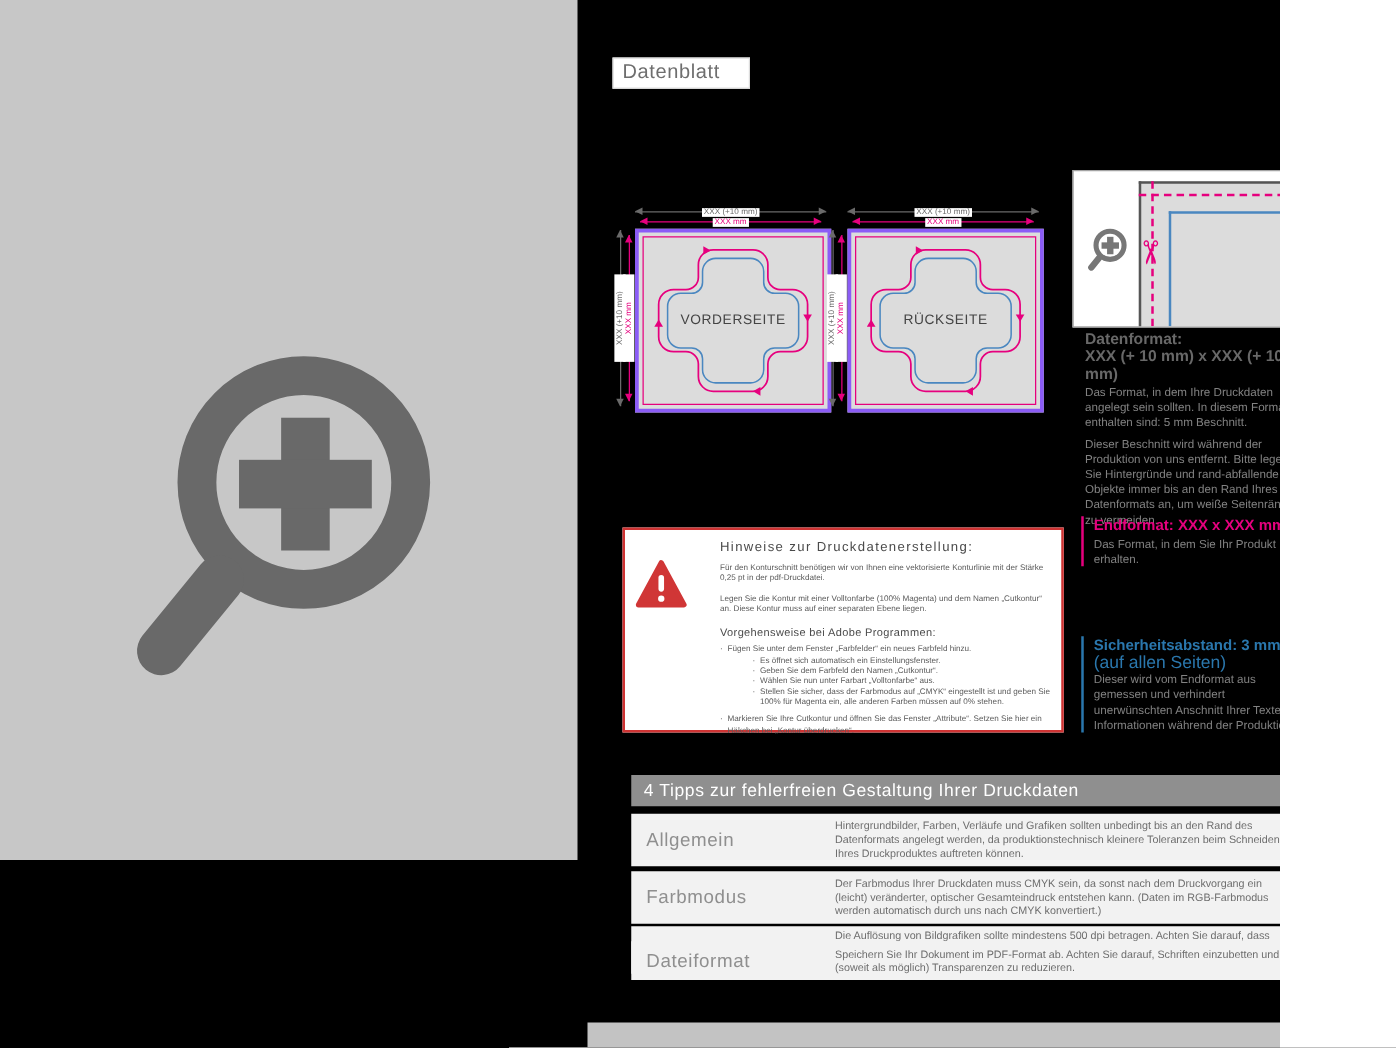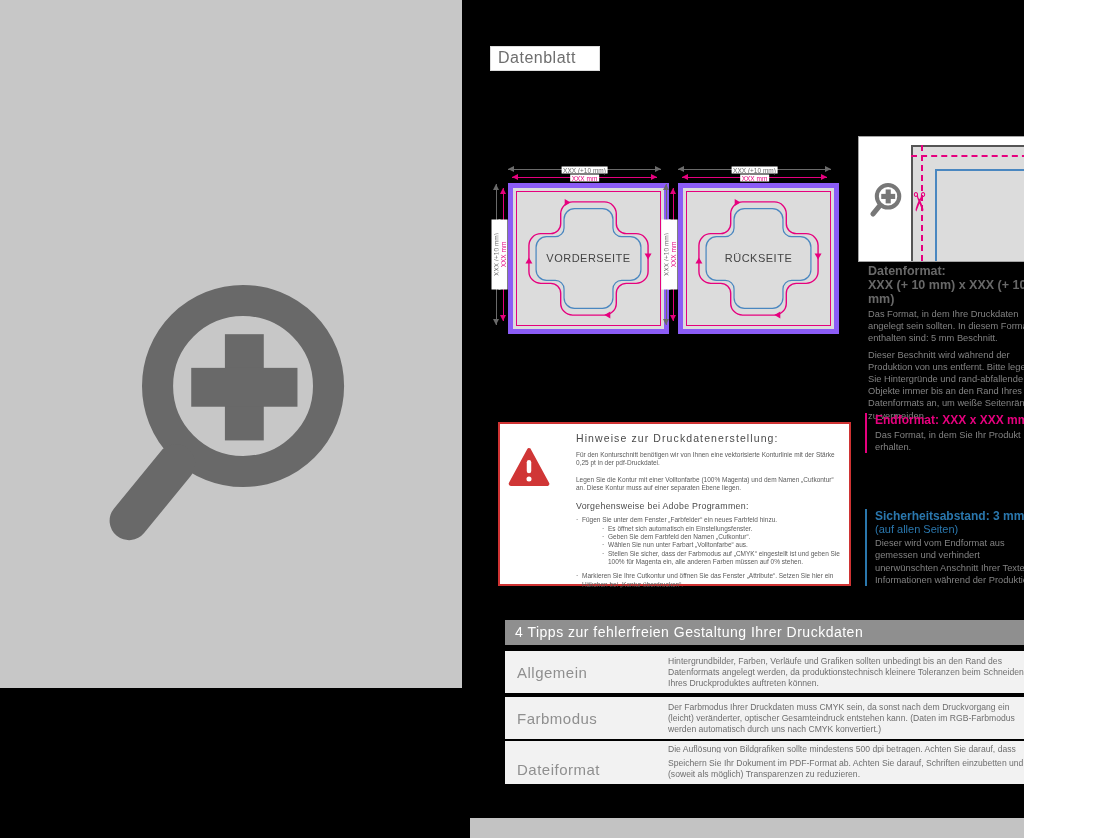--- a/index.html
+++ b/index.html
@@ -16,21 +16,21 @@
   
   #doc-label-box{left:490px;top:46px;width:108px;height:23px;background:#fff;
     border:1px solid #dcdcdc;z-index:3;}
   #doc-label-box span{display:block;font-size:16px;line-height:22px;padding-left:7px;
     color:#6e6e6e;letter-spacing:.5px;}
   #header-bar{left:470px;top:63px;width:307px;height:41px;background:#8f8f8f;z-index:2;}
   #header-bar .hb-title{position:absolute;right:8px;top:5px;color:#fff;font-size:14.5px;letter-spacing:.4px;}
   #header-bar .hb-sub{position:absolute;right:8px;top:26px;color:#fff;font-size:9px;}
 
   
-  .dsq{background:#dcdcdc;border:5px solid #8b5cf6;width:151px;height:141px;}
+  .dsq{background:#dcdcdc;border:3px solid #8b5cf6;width:151px;height:141px;}
   .dsq::before{content:"";position:absolute;left:3px;top:3px;right:3px;bottom:3px;
     border:1px solid #e6007e;}
   .dsq .shape{position:absolute;left:6px;top:5px;}
   .dsq .side-label{position:absolute;left:0;right:0;top:64px;text-align:center;
     font-size:11px;color:#444;letter-spacing:.5px;}
 
   
   .dim-h{height:1px;background:currentColor;}
   .dim-h::before{content:"";position:absolute;left:0;top:-3px;
     border-top:3.5px solid transparent;border-bottom:3.5px solid transparent;
@@ -68,21 +68,21 @@
     color:#e6007e;transform:rotate(90deg);font-family:"DejaVu Sans",sans-serif;}
 
   
   .if-block{width:170px;font-size:9.3px;line-height:12.2px;color:#828282;}
   .if-block h3{margin:0 0 2px 0;font-size:12.5px;line-height:14px;color:#686868;}
   .if-block p{margin:0;}
   .if-rule{border-left:2px solid #e6007e;padding-left:8px;}
   .if-rule h3{color:#e6007e;font-size:12px;}
   .if-rule.blue{border-left-color:#2a77ad;}
   .if-rule.blue h3{color:#2a77ad;}
-  .if-rule .subhead{color:#2a77ad;font-size:11px;margin:0 0 2px 0;}
+  .if-rule .subhead{color:#2a77ad;font-size:14px;margin:0 0 2px 0;}
 
   
   #hinweise-box{left:498px;top:422px;width:349px;height:160px;background:#fff;
     border:2px solid #cf3333;}
   #hinweise-box .hw-title{position:absolute;left:76px;top:8px;font-size:10.5px;
     color:#4a4a4a;letter-spacing:1.1px;}
   #hinweise-box .hw-body{position:absolute;left:76px;top:27px;right:6px;
     font-size:6.5px;line-height:8.3px;color:#5a5a5a;}
   #hinweise-box .hw-body p{margin:0 0 8px 0;}
   #hinweise-box .hw-sub{font-size:8.8px;color:#4a4a4a;margin:10px 0 6px 0;letter-spacing:.3px;}

